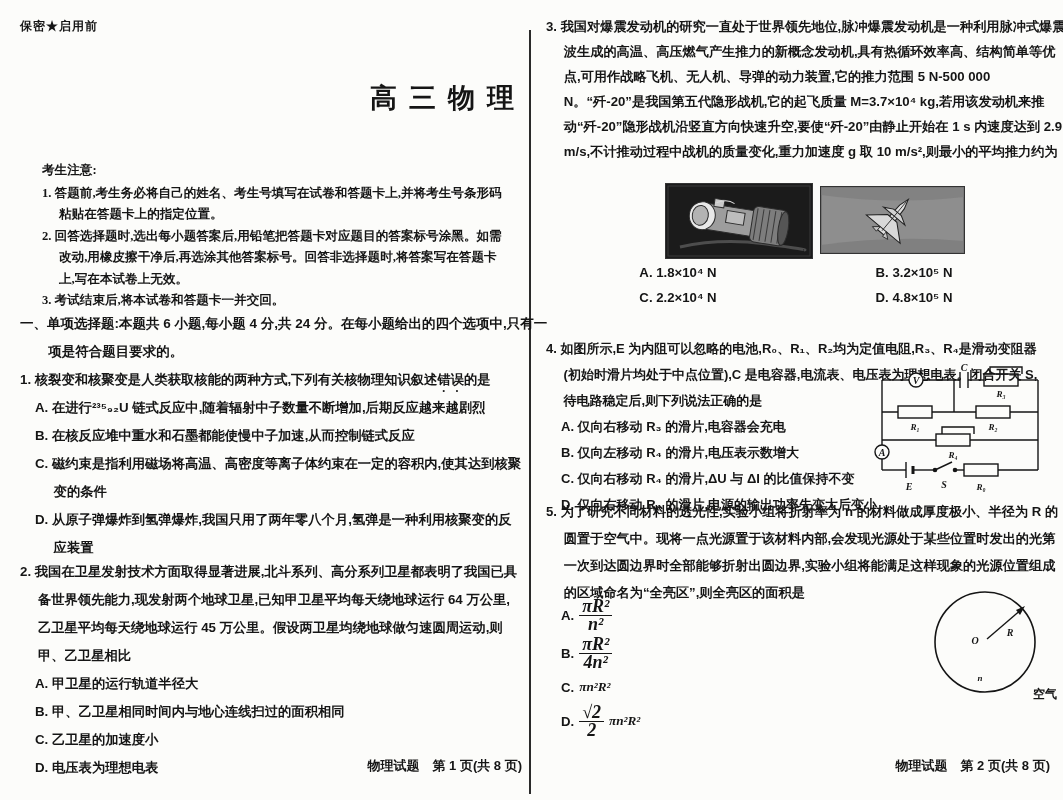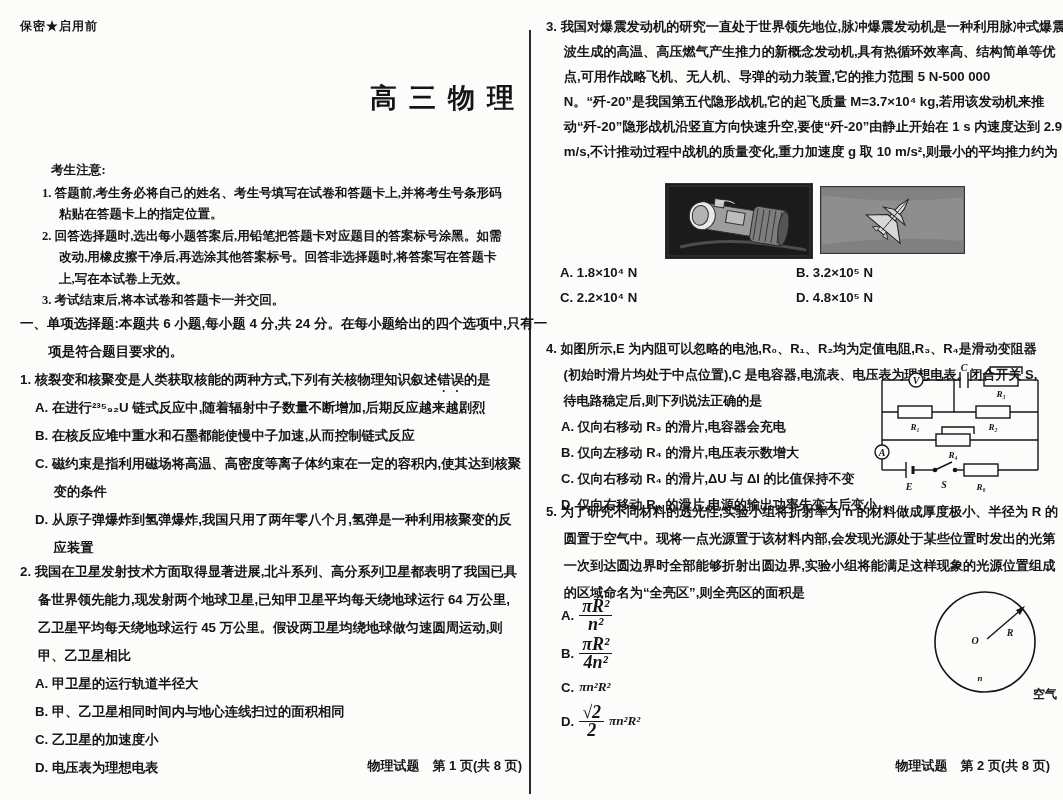--- a/index.html
+++ b/index.html
@@ -13,39 +13,39 @@
   .col { position:absolute; top:0; }
   .col1 { left:20px;  width:502px; }
   .col2 { left:546px; width:504px; }
 
   .abs { position:absolute; }
 
   .secrecy { left:0; top:18px; font-size:12px; font-weight:700; letter-spacing:1px; }
   .page-title { left:4px; top:80px; width:100%; text-align:right; font-size:27px; font-weight:700; letter-spacing:12px; text-indent:12px; }
 
   .notice { left:22px; top:160px; width:466px; font-family:"Liberation Serif", serif; font-size:12.6px; line-height:21.5px; font-weight:700; }
-  .notice .n-head { margin:0 0 1px 9px; }
+  .notice .n-head { margin:0 0 1px 0; }
   .notice .n-item { padding-left:1.35em; text-indent:-1.35em; }
 
   .qtext { font-size:13.3px; line-height:28px; font-weight:700; }
   .hang { padding-left:1.35em; text-indent:-1.35em; }
 
   .sec-heading { left:0; top:310px; width:502px; font-size:13.5px; line-height:28px; font-weight:700; padding-left:2.1em; text-indent:-2.1em; }
 
   .q1 { left:0; top:366px; width:502px; }
   .q2 { left:0; top:558px; width:502px; }
   .opt { margin-left:15px; padding-left:1.4em; text-indent:-1.4em; }
 
   .footer { left:0; top:757px; width:100%; text-align:right; font-size:13px; font-weight:700; }
 
   
   .q3 { left:0; top:14px; width:504px; font-size:13.2px; line-height:25px; font-weight:700; }
   .q3-photos { left:119px; top:183px; display:flex; gap:7px; align-items:flex-start; }
   .photo { display:block; border:1px solid #333; }
-  .q3-opts { left:14px; top:260px; width:472px; display:grid; grid-template-columns:1fr 1fr; font-size:13.2px; line-height:25px; font-weight:700; }
+  .q3-opts { left:14px; top:260px; width:472px; display:grid; grid-template-columns:1fr 1fr; font-size:13.2px; line-height:25px; font-weight:700;text-align:center; }
 
   .q4 { left:0; top:312px; width:504px; font-size:13px; line-height:26px; font-weight:700;margin-top:24px; }
   .q4 .opts { width:335px; margin-left:15px; }
   .q4 .opt { margin-left:0; }
 
   .q5 { left:0; top:498px; width:504px; font-size:13.2px; line-height:27px; font-weight:700; }
   .q5-opts { left:15px; top:596px; width:300px; font-size:13.2px; font-weight:700; }
   .q5opt { display:flex; align-items:center; gap:5px; }
   .h38 { height:38px; } .h30 { height:30px; }
   .math { font-family:"Liberation Serif", serif; font-style:italic; }

